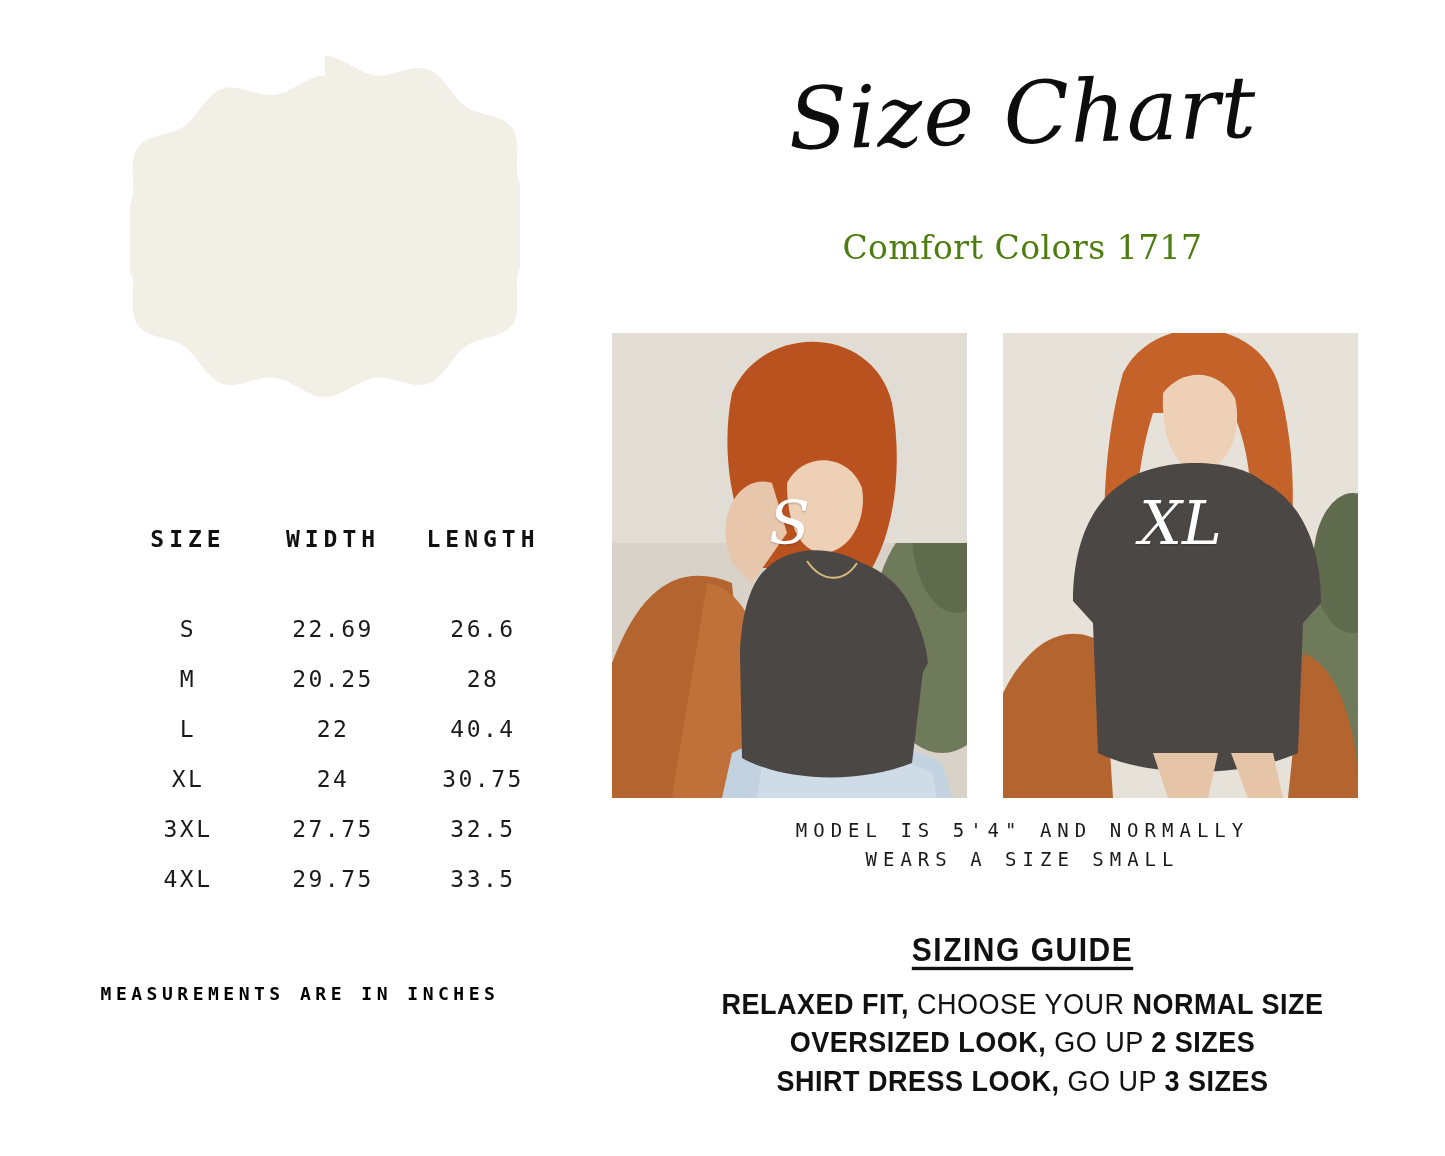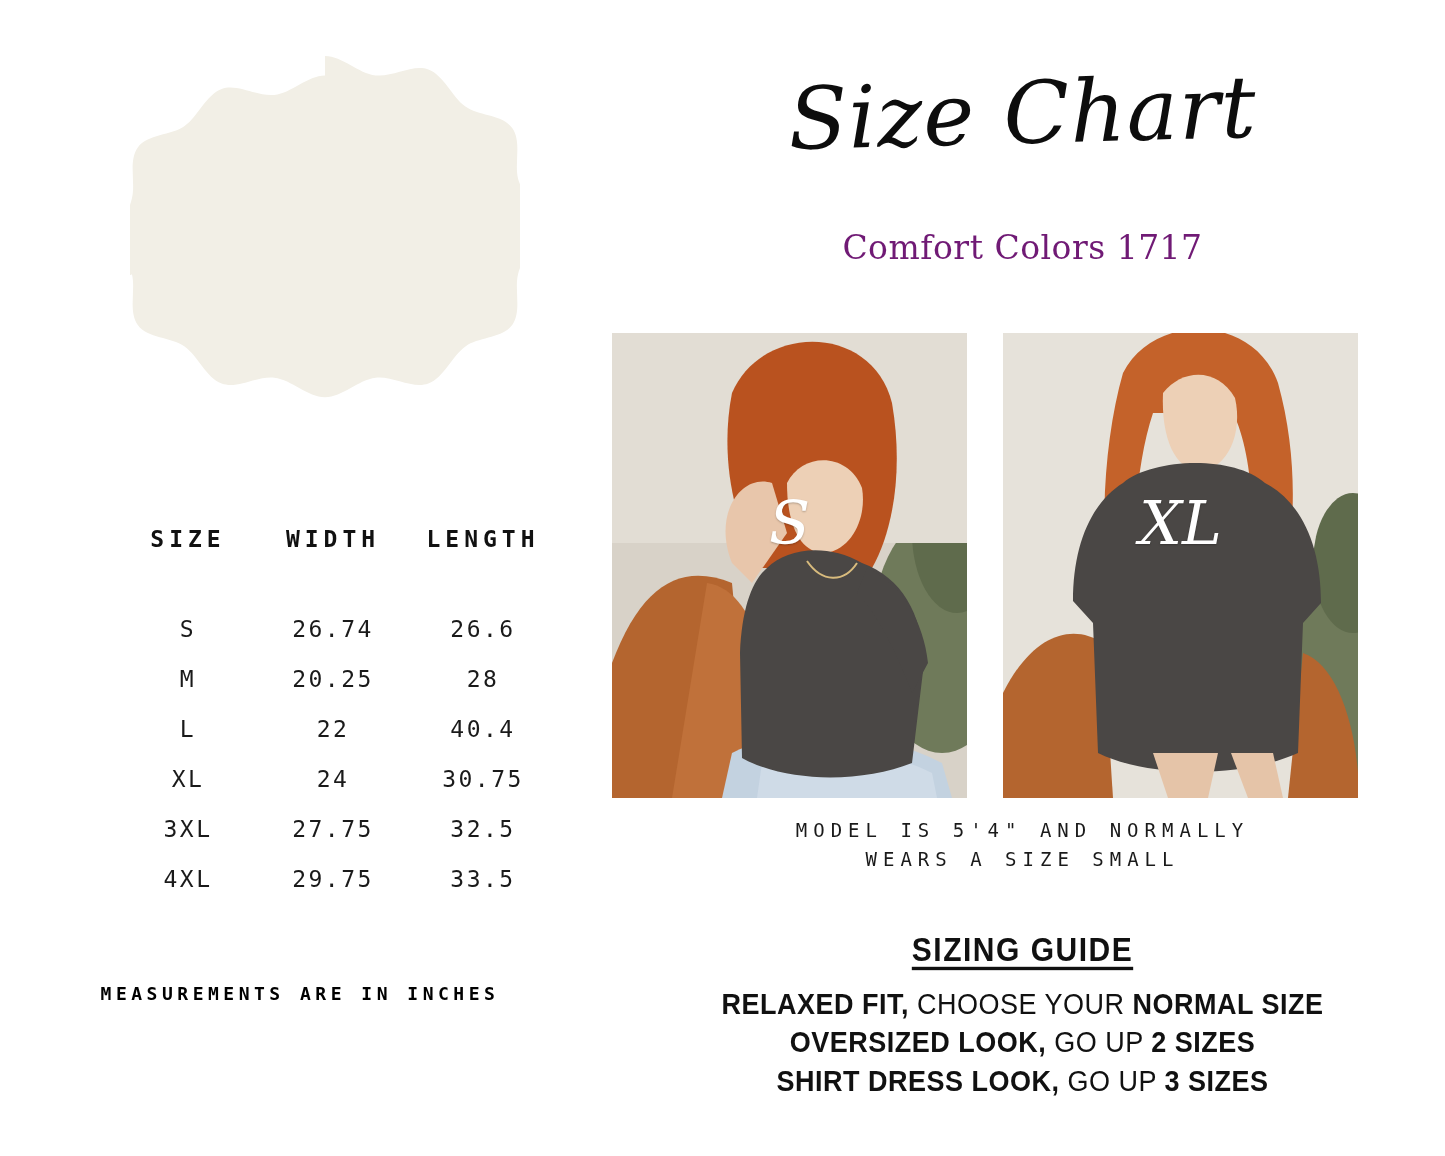--- a/index.html
+++ b/index.html
@@ -104,21 +104,21 @@
 
   .brand-line {
     position: absolute;
     left: 0;
     top: 228px;
     width: 845px;
     text-align: center;
     font-family: "DejaVu Serif", serif;
     font-size: 33px;
     font-weight: 400;
-    color: #701a75;
+    color: #4d7c0f;
     letter-spacing: 0.5px;
   }
 
   .photos {
     position: absolute;
     left: 12px;
     top: 333px;
     width: 820px;
     height: 465px;
     display: flex;
@@ -217,21 +217,21 @@
     <thead>
       <tr>
         <th>SIZE</th>
         <th>WIDTH</th>
         <th>LENGTH</th>
       </tr>
     </thead>
     <tbody>
       <tr>
         <td>S</td>
-        <td>26.74</td>
+        <td>22.69</td>
         <td>26.6</td>
       </tr>
       <tr>
         <td>M</td>
         <td>20.25</td>
         <td>28</td>
       </tr>
       <tr>
         <td>L</td>
         <td>22</td>

